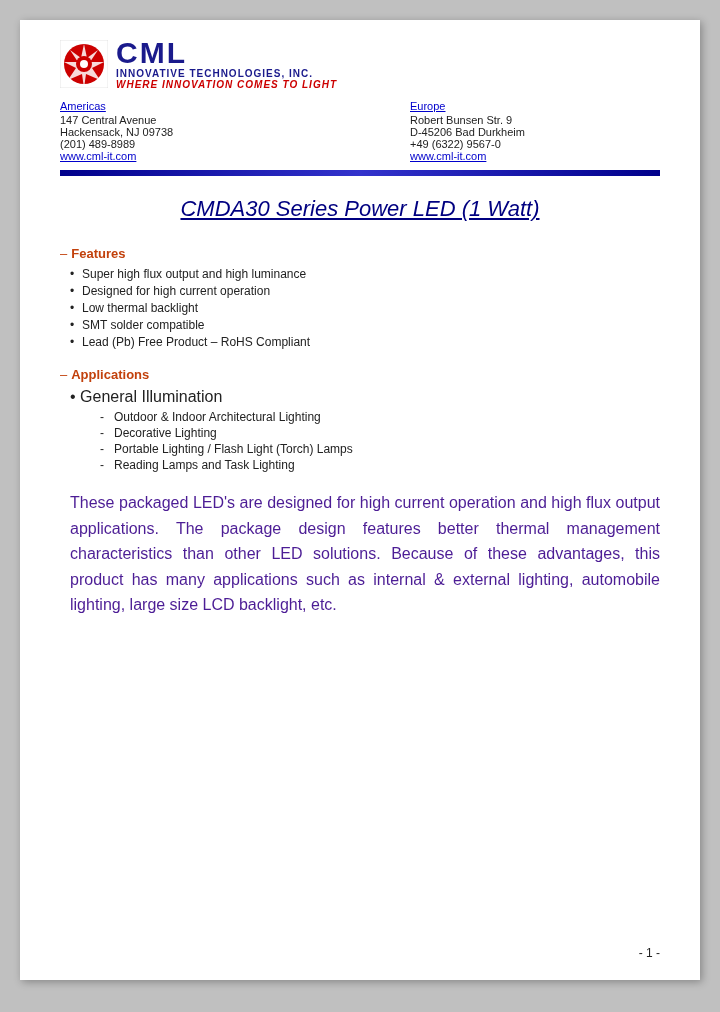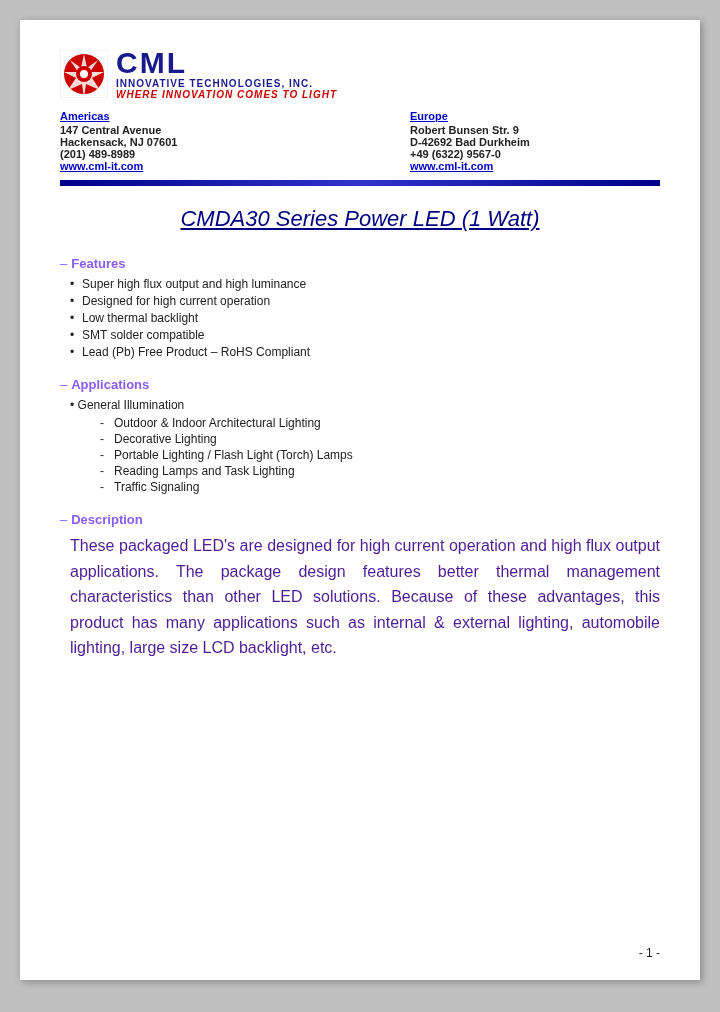--- a/index.html
+++ b/index.html
@@ -9,21 +9,21 @@
       justify-content: center;
       align-items: flex-start;
       min-height: 100vh;
       padding: 20px;
       font-family: Arial, sans-serif;
     }
     .page {
       background: #fff;
       width: 680px;
       min-height: 960px;
-      padding: 28px 40px;
+      padding: 18px 40px;
       box-shadow: 2px 2px 8px rgba(0,0,0,0.3);
       position: relative;
     }
     
     .header {
       display: flex;
       align-items: center;
       margin-bottom: 10px;
     }
     .logo-area {
@@ -64,21 +64,20 @@
     .address-section {
       display: flex;
       justify-content: space-between;
       font-size: 11px;
       color: #222;
       margin-top: 10px;
       margin-bottom: 8px;
     }
     .address-col {
       flex: 1;
-      font-weight: bold;
     }
     .address-col:last-child {
       text-align: left;
       padding-left: 100px;
     }
     .address-header {
       color: #0000cc;
       text-decoration: underline;
       font-size: 11px;
       margin-bottom: 2px;
@@ -106,21 +105,21 @@
       margin-bottom: 24px;
     }
 
     
     .section {
       margin-bottom: 18px;
     }
     .section-header {
       font-size: 13px;
       font-weight: bold;
-      color: #8b5cf6;
+      color: #c2410c;
       margin-bottom: 6px;
     }
     .section-header .dash {
       font-weight: normal;
       margin-right: 4px;
     }
 
     
     .feature-list {
       list-style: none;
@@ -134,21 +133,21 @@
       padding-left: 12px;
     }
     .feature-list li::before {
       content: "•";
       position: absolute;
       left: 0;
     }
 
     
     .app-main {
-      font-size: 12px;
+      font-size: 16px;
       color: #222;
       padding-left: 10px;
       margin-bottom: 4px;
     }
     .app-sub-list {
       list-style: none;
       padding-left: 40px;
     }
     .app-sub-list li {
       font-size: 12px;
@@ -202,28 +201,28 @@
         <span class="logo-innovative">INNOVATIVE TECHNOLOGIES, INC.</span>
         <span class="logo-where">WHERE INNOVATION COMES TO LIGHT</span>
       </div>
     </div>
   </div>
 
   <div class="address-section">
     <div class="address-col">
       <div class="address-header">Americas</div>
       <div>147 Central Avenue</div>
-      <div>Hackensack, NJ  07601</div>
+      <div>Hackensack, NJ  09738</div>
       <div>(201) 489-8989</div>
       <div class="address-link">www.cml-it.com</div>
     </div>
     <div class="address-col">
       <div class="address-header">Europe</div>
       <div>Robert Bunsen Str. 9</div>
-      <div>D-42692 Bad Durkheim</div>
+      <div>D-45206 Bad Durkheim</div>
       <div>+49 (6322) 9567-0</div>
       <div class="address-link">www.cml-it.com</div>
     </div>
   </div>
 
   <div class="divider"></div>
 
   <div class="product-title">CMDA30 Series Power LED (1 Watt)</div>
 
   <div class="section">
@@ -244,26 +243,22 @@
       <span class="dash">–</span><span>Applications</span>
     </div>
     <div class="app-main">
       <span>•</span> <span>General Illumination</span>
     </div>
     <ul class="app-sub-list">
       <li>Outdoor &amp; Indoor Architectural Lighting</li>
       <li>Decorative Lighting</li>
       <li>Portable Lighting / Flash Light (Torch) Lamps</li>
       <li>Reading Lamps and Task Lighting</li>
-      <li>Traffic Signaling</li>
     </ul>
   </div>
 
   <div class="section">
-    <div class="section-header">
-      <span class="dash">–</span><span>Description</span>
-    </div>
     <div class="description-text">These packaged LED's are designed for high current operation and high flux output applications.  The package design features better thermal management characteristics than other LED solutions.  Because of these advantages, this product has many applications such as internal &amp; external lighting, automobile lighting, large size LCD backlight, etc.</div>
   </div>
 
   <div class="page-number">- 1 -</div>
 
 </div>
 
 </body></html>

